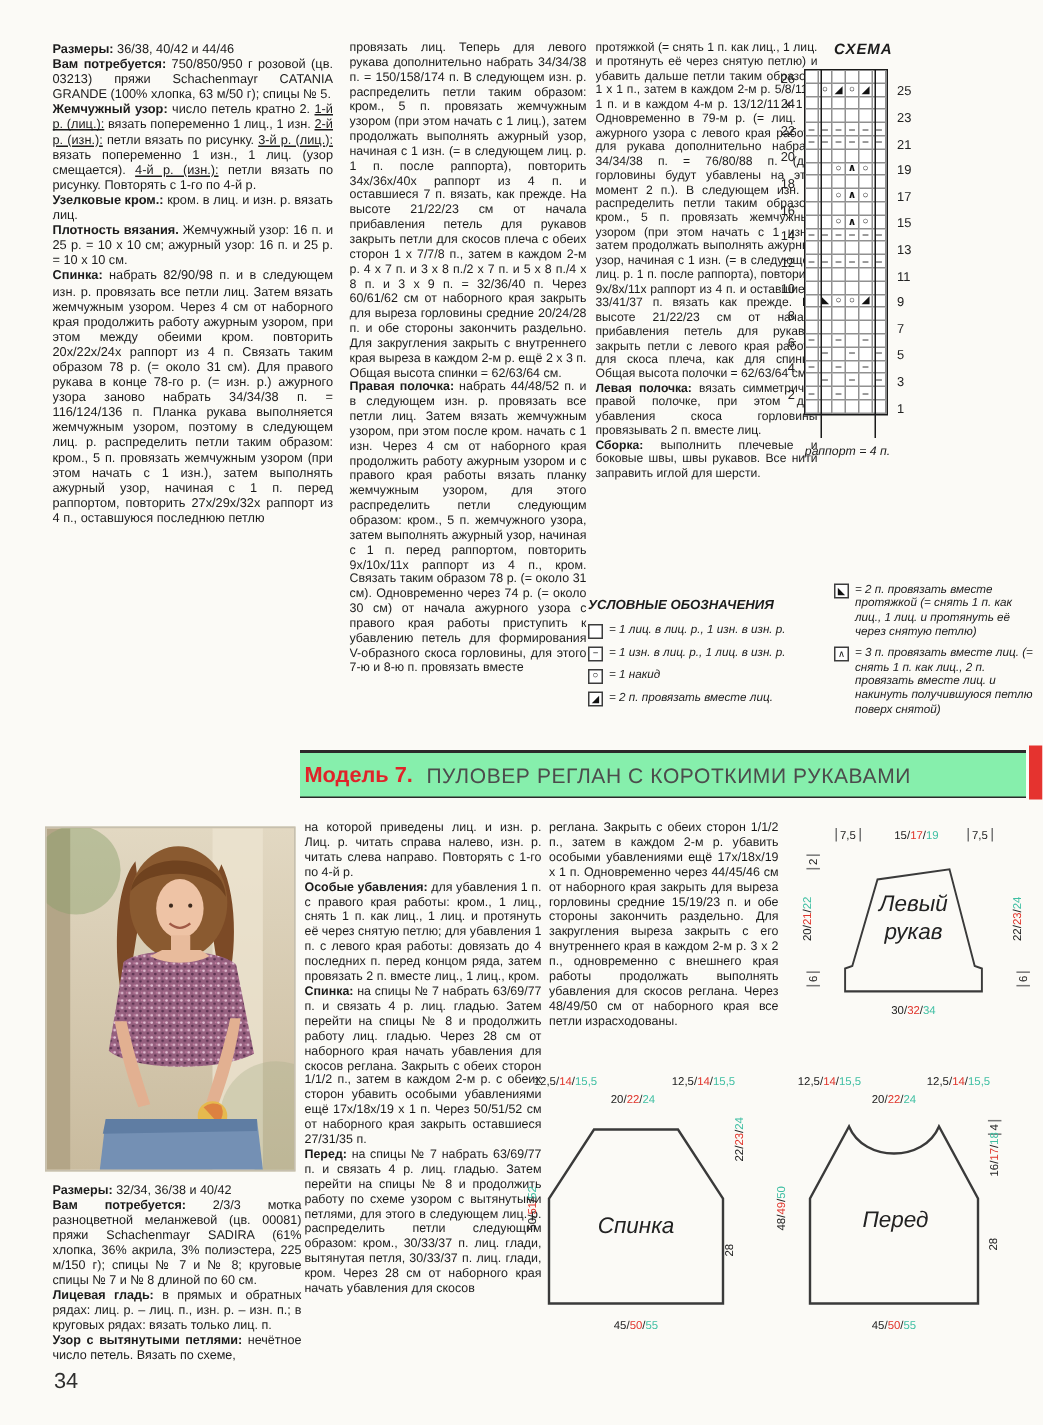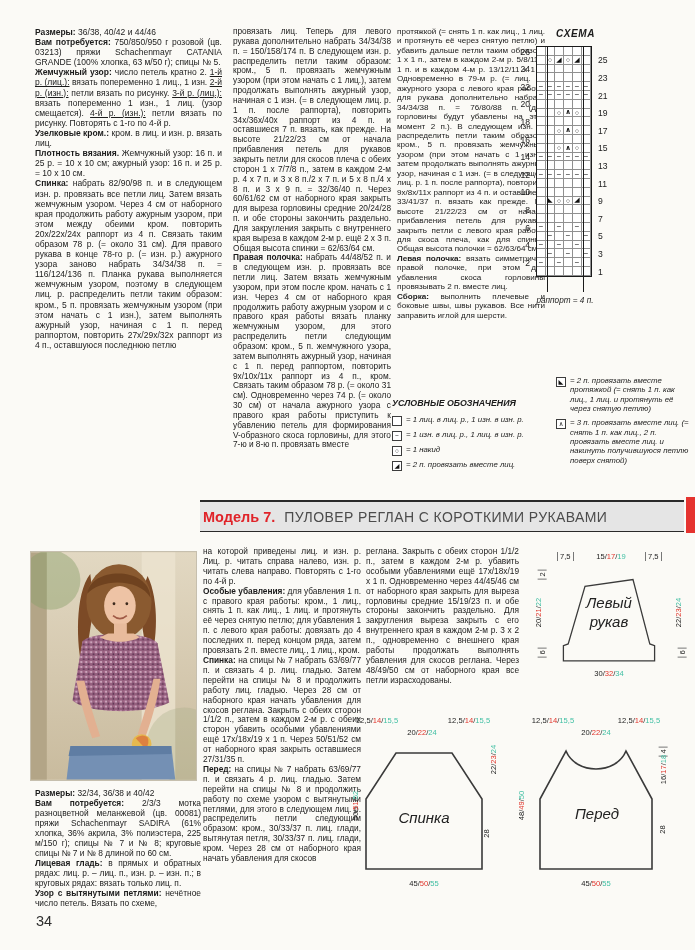--- a/index.html
+++ b/index.html
@@ -35,29 +35,29 @@
   .rn-left{left:510px;text-align:right;}
   .rn-right{left:598px;text-align:left;}
   .rn{position:absolute;font-size:8.6px;width:100%;color:#222;}
   .rapport{position:absolute;left:525px;top:296px;width:80px;text-align:center;
            font-size:8.2px;font-style:italic;}
 
   
   .legend-title{position:absolute;left:392px;top:398px;font-size:8.8px;font-weight:bold;font-style:italic;}
   .legend{position:absolute;}
   .legend-left{left:392px;top:415px;width:155px;}
-  .legend-right{left:556px;top:376px;width:138px;}
+  .legend-right{left:556px;top:388px;width:138px;}
   .lrow{display:flex;gap:4px;margin-bottom:4.5px;font-size:7.8px;align-items:flex-start;}
   .lbox{flex:0 0 auto;width:8px;height:8px;border:1px solid #3c3c3c;display:flex;align-items:center;
         justify-content:center;font-size:6.4px;margin-top:.5px;background:#fff;color:#111;}
   .ltext{font-style:italic;line-height:9.4px;}
 
   
   .m7{position:absolute;left:200px;top:500px;width:484px;height:29px;border-top:2px solid #2a2a2a;
-      border-bottom:1.5px solid #2a2a2a;display:flex;align-items:center;background:#e5e5e5;}
+      border-bottom:1.5px solid #2a2a2a;display:flex;align-items:center;background:#86efac;}
   .m7label{color:#e02329;font-weight:bold;font-size:14.5px;margin:0 9px 0 3px;}
   .m7title{font-size:14px;color:#4c4c4c;letter-spacing:.4px;}
   .red-tab{position:absolute;right:0;top:497px;width:9px;height:36px;background:#e5332f;}
 
   
   .photo{position:absolute;left:30px;top:551px;width:167px;height:230px;border:1px solid #c6bfae;
          box-sizing:border-box;overflow:hidden;background:#d8cdb6;}
   .photo svg{display:block;width:100%;height:100%;}
 
   

